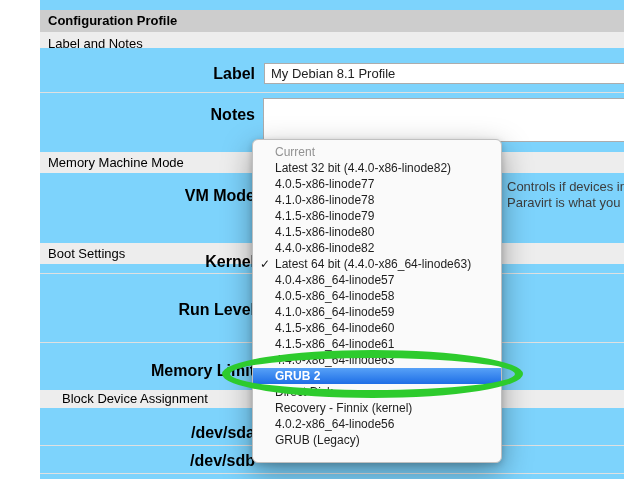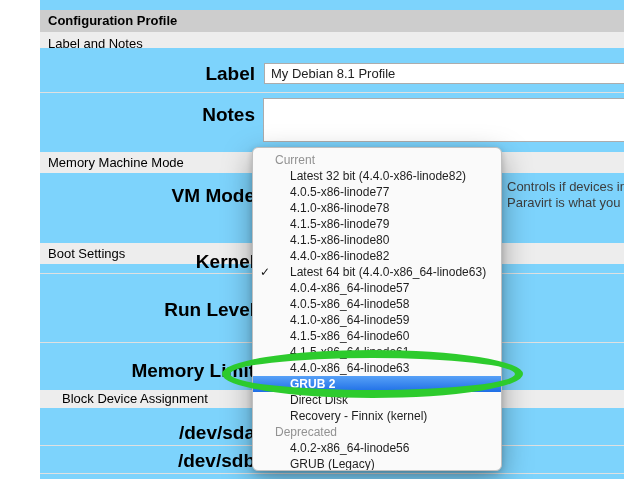--- a/index.html
+++ b/index.html
@@ -5,43 +5,43 @@
   html,body{margin:0;padding:0;background:#fff;}
   .page{position:relative;width:624px;height:479px;overflow:hidden;background:#7dd3fc;
         font-family:"Liberation Sans","DejaVu Sans",sans-serif;color:#000;margin-left:40px;}
   .bar{position:absolute;left:0;width:624px;font-size:13px;box-sizing:border-box;padding-left:8px;}
   .bar-config{top:10px;height:22px;line-height:22px;background:#cdcdcd;font-weight:bold;}
   .bar-sub{background:#ededed;}
   .bar-labelnotes{top:32px;height:16px;line-height:24px;}
   .bar-vmm{top:152px;height:21px;line-height:21px;}
   .bar-boot{top:243px;height:21px;line-height:21px;}
   .bar-bda{top:390px;height:18px;line-height:18px;padding-left:22px;}
-  .lbl{position:absolute;left:0;width:215px;text-align:right;font-size:19px;font-weight:bold;
+  .lbl{position:absolute;left:0;width:215px;text-align:right;font-size:16px;font-weight:bold;
        height:16px;line-height:16px;white-space:nowrap;}
   .hr{position:absolute;left:0;width:624px;height:1px;background:#e0e0e0;}
   .text-input{position:absolute;left:224px;top:63px;width:362px;height:21px;box-sizing:border-box;
        border:1px solid #acacac;font-family:inherit;font-size:13px;color:#222;padding:0 6px;background:#fff;}
   .notes-area{position:absolute;left:223px;top:98px;width:381px;height:44px;box-sizing:border-box;
        border:1px solid #acacac;background:#fff;}
   .resize-handle{position:absolute;right:1px;bottom:1px;width:10px;height:10px;
        background:repeating-linear-gradient(135deg,transparent 0 2px,#a0a0a0 2px 3px);
        clip-path:polygon(100% 0,100% 100%,0 100%);}
   .help{position:absolute;left:467px;font-size:13px;color:#3d3d3d;white-space:nowrap;line-height:16px;}
   .help1{top:179px;} .help2{top:195px;}
   .mac-select{position:absolute;left:223px;top:452px;width:180px;height:22px;box-sizing:border-box;
        border:1px solid #979797;border-radius:4px;background:linear-gradient(#ffffff,#ededed);
        font-size:12px;line-height:20px;color:#222;padding-left:8px;z-index:2;white-space:nowrap;}
   .sel-btn{position:absolute;right:0;top:0;width:21px;height:20px;border-radius:0 3px 3px 0;
        background:linear-gradient(#6dadf8,#3077e8);color:#fff;text-align:center;}
   .sel-arrows{display:block;font-size:6px;line-height:5px;padding-top:4px;}
-  .dropdown{position:absolute;left:212px;top:147px;width:250px;height:324px;box-sizing:border-box;
+  .dropdown{position:absolute;left:212px;top:139px;width:250px;height:324px;box-sizing:border-box;
        background:#fafafa;border:1px solid #c0c0c0;border-radius:6px;padding-top:4px;z-index:5;
        box-shadow:0 10px 30px rgba(0,0,0,0.35),0 2px 6px rgba(0,0,0,0.18);overflow:hidden;}
   .dd-row{position:relative;height:16px;line-height:16px;font-size:12px;color:#1e1e1e;
-       padding-left:37px;white-space:nowrap;}
+       padding-left:22px;white-space:nowrap;}
   .dd-row.hdr{padding-left:22px;color:#929292;}
   .dd-row.selected{background:linear-gradient(#57a1f7,#1e6ee6);color:#fff;font-weight:bold;}
   .dd-check{position:absolute;left:7px;top:0;font-size:12px;color:#111;}
   .green-ring{position:absolute;left:182px;top:350px;width:301px;height:48px;box-sizing:border-box;
        border:8px solid #2dcb2d;border-radius:50%;z-index:10;}
 </style>
 </head>
 <body>
 
 <div class="page">
@@ -92,20 +92,19 @@
       <div class="dd-row"><span class="dd-check">✓</span><span>Latest 64 bit (4.4.0-x86_64-linode63)</span></div>
       <div class="dd-row"><span>4.0.4-x86_64-linode57</span></div>
       <div class="dd-row"><span>4.0.5-x86_64-linode58</span></div>
       <div class="dd-row"><span>4.1.0-x86_64-linode59</span></div>
       <div class="dd-row"><span>4.1.5-x86_64-linode60</span></div>
       <div class="dd-row"><span>4.1.5-x86_64-linode61</span></div>
       <div class="dd-row"><span>4.4.0-x86_64-linode63</span></div>
       <div class="dd-row selected"><span>GRUB 2</span></div>
       <div class="dd-row"><span>Direct Disk</span></div>
       <div class="dd-row"><span>Recovery - Finnix (kernel)</span></div>
-      <div class="dd-row hdr"><span>Deprecated</span></div>
       <div class="dd-row"><span>4.0.2-x86_64-linode56</span></div>
       <div class="dd-row"><span>GRUB (Legacy)</span></div>
     </div>
 
   <div class="green-ring"></div>
 
 </div>
 
 </body></html>

